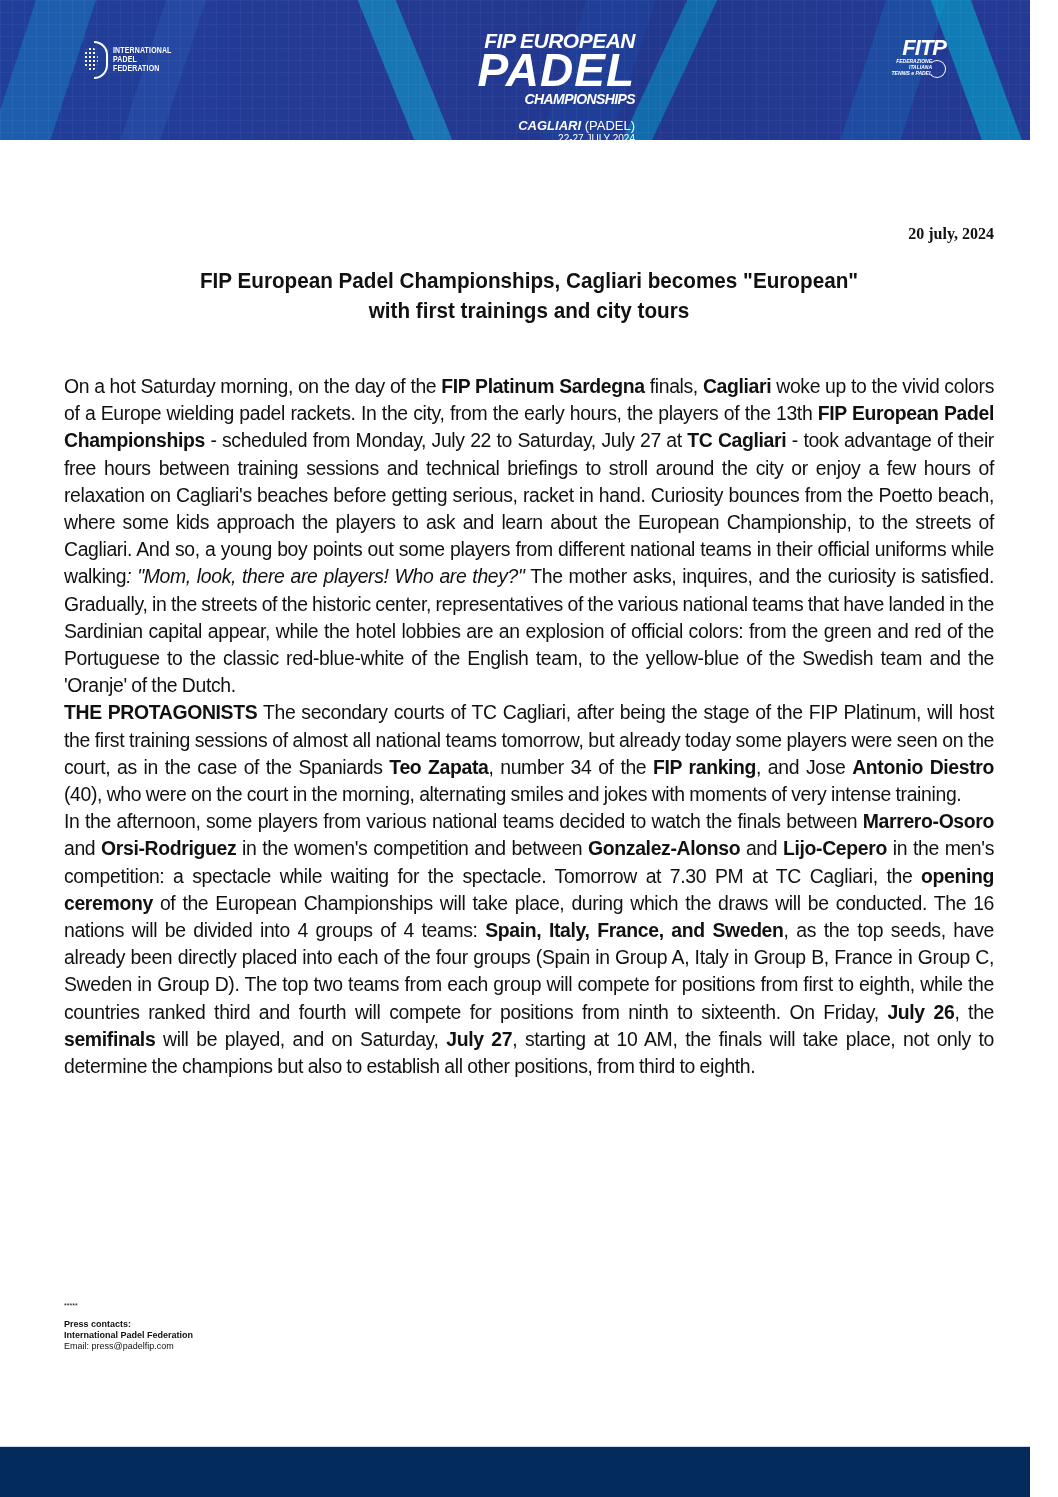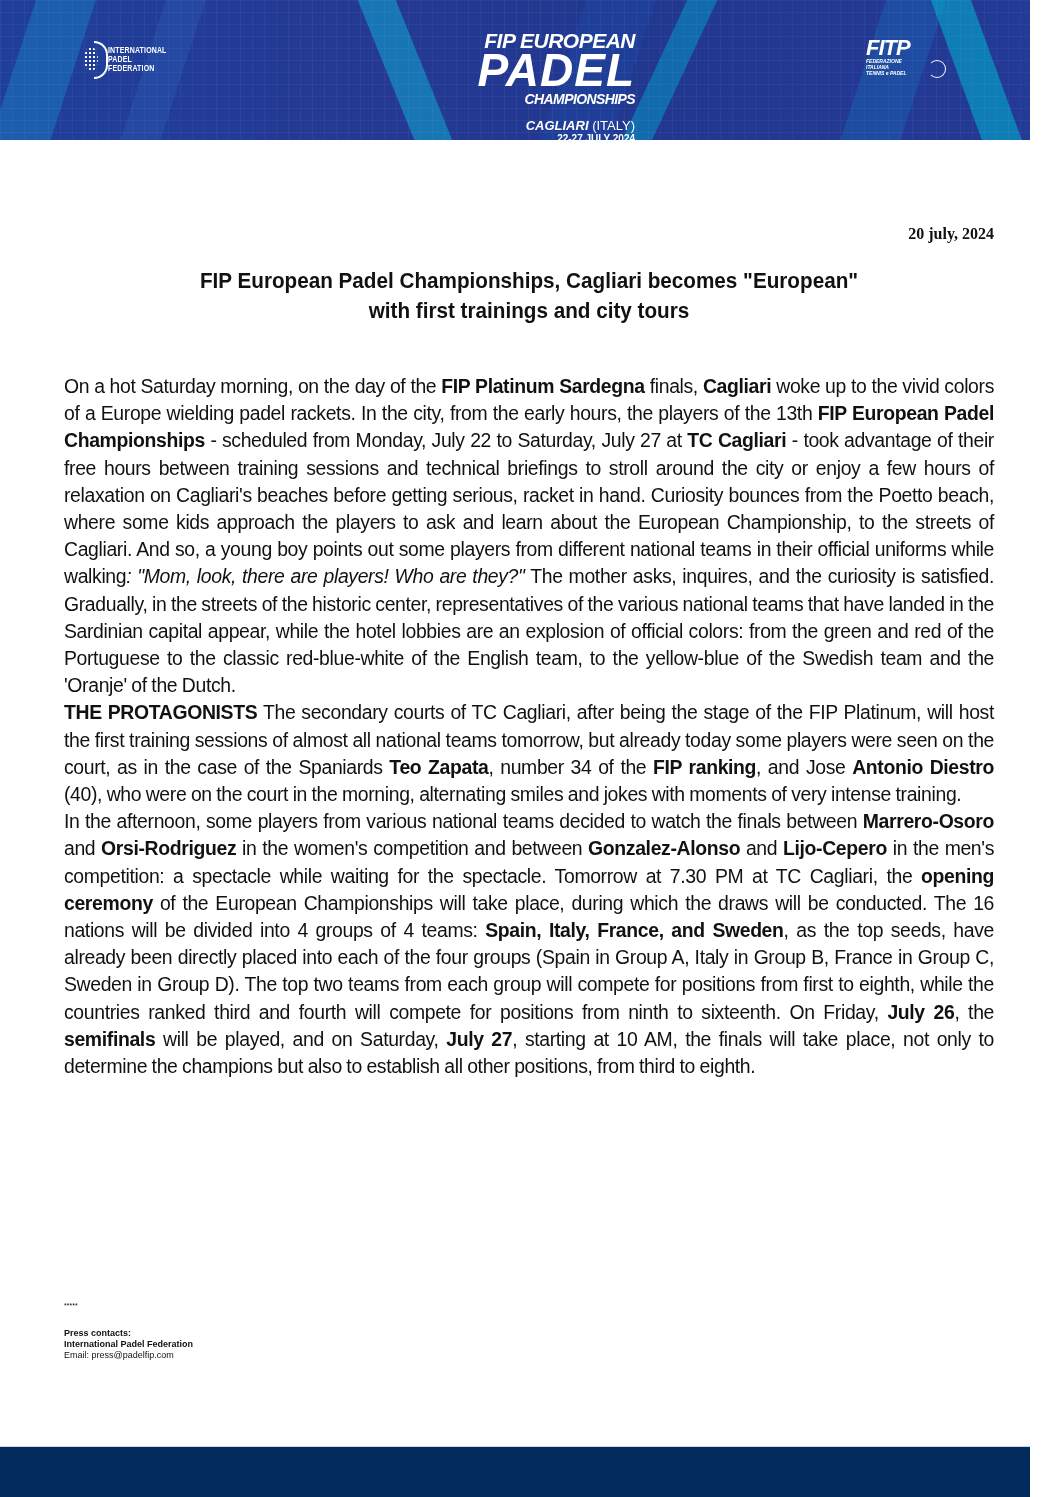--- a/index.html
+++ b/index.html
@@ -13,53 +13,53 @@
   .s2 { left: 140px; width: 40px; background: rgba(40,80,170,0.6); }
   .s3 { left: 390px; width: 38px; background: rgba(20,150,200,0.65); transform: skewX(22deg) !important; }
   .s4 { left: 560px; width: 70px; background: rgba(30,70,160,0.55); }
   .s5 { left: 650px; width: 30px; background: rgba(0,170,210,0.45); transform: skewX(-25deg) !important; }
   .s6 { left: 860px; width: 60px; background: rgba(25,100,180,0.45); }
   .s7 { left: 960px; width: 40px; background: rgba(0,180,210,0.55); transform: skewX(20deg) !important; }
   .banner .grid { position: absolute; inset: 0;
     background-image: linear-gradient(rgba(255,255,255,0.04) 1px, transparent 1px), linear-gradient(90deg, rgba(255,255,255,0.04) 1px, transparent 1px);
     background-size: 12px 12px; }
 
-  .ipf-logo { position: absolute; left: 82px; top: 41px; display: flex; align-items: center; color: #fff; }
+  .ipf-logo { position: absolute; left: 82px; top: 41px; display: flex; align-items: center; gap: 5px; color: #fff; }
   .ipf-mark { width: 26px; height: 36px; position: relative; }
   .ipf-mark .arc { position: absolute; right: 0; top: 0; width: 12px; height: 34px; border: 2px solid #fff; border-left: none; border-radius: 0 18px 18px 0; }
   .ipf-mark .dots { position: absolute; left: 2px; top: 6px; width: 14px; height: 24px;
     background-image: radial-gradient(#fff 1px, transparent 1.2px); background-size: 4px 4px; border-radius: 50%; }
   .ipf-text { font-family: "Liberation Sans", sans-serif; font-weight: bold; font-size: 8.5px; line-height: 9px; letter-spacing: 0.2px; transform: scaleX(0.82); transform-origin: left; }
 
   .event-title { position: absolute; left: 395px; top: 18px; width: 240px; text-align: right; color: #fff; font-family: "Liberation Sans", sans-serif; font-style: italic; font-weight: bold; margin-top: 12px; }
   .et-line1 { font-size: 21px; line-height: 21px; letter-spacing: -0.5px; }
   .et-line2 { font-size: 46px; line-height: 38px; letter-spacing: 1px; }
   .et-line3 { font-size: 14px; line-height: 20px; letter-spacing: -0.6px; }
   .et-city { margin-top: 10px; font-size: 13px; line-height: 14px; font-style: normal; }
   .et-city .b { font-style: italic; font-weight: bold; }
   .et-city .n { font-weight: normal; }
-  .et-dates { font-size: 10px; line-height: 12px; font-weight: bold; font-style: normal; }
+  .et-dates { font-size: 10px; line-height: 12px; font-weight: normal; font-style: normal; }
 
-  .fitp-logo { position: absolute; left: 866px; top: 38px; width: 80px; color: #fff; }
+  .fitp-logo { position: absolute; left: 866px; top: 38px; width: 80px; color: #fff; text-align: right; }
   .fitp-word { font-family: "Liberation Sans", sans-serif; font-weight: bold; font-style: italic; font-size: 22px; line-height: 20px; letter-spacing: -1px; }
   .fitp-sub { font-size: 5px; line-height: 6px; font-weight: bold; font-style: italic; margin-right: 14px; }
   .fitp-swoosh { position: absolute; right: 0; top: 22px; width: 16px; height: 16px; border: 1.5px solid #fff; border-radius: 50%; border-left-color: transparent; }
 
   
   .doc-date { position: absolute; right: 64px; top: 225px; font-family: "Liberation Serif", serif; font-weight: bold; font-size: 16px; }
   .doc-title { position: absolute; left: 64px; width: 930px; top: 266px; text-align: center; font-family: "Liberation Sans", sans-serif; font-weight: bold; font-size: 22px; line-height: 30px; transform: scaleX(0.94); transform-origin: center; }
   .doc-body { position: absolute; left: 64px; top: 373px; width: 930px; font-size: 19.4px; line-height: 27.2px; text-align: justify; letter-spacing: -0.35px; word-spacing: -0.5px; }
   .doc-body p { margin: 0; }
   .doc-body p.gap { }
   .doc-body b { font-weight: bold; }
   .doc-body i { font-style: italic; }
 
   .footer-block { position: absolute; left: 64px; top: 1300px; font-size: 9px; line-height: 11px; }
   .footer-block .stars { font-size: 7px; letter-spacing: 0; }
-  .footer-block .contacts { margin-top: 17px; font-weight: bold; }
+  .footer-block .contacts { margin-top: 8px; font-weight: bold; }
   .footer-block a { color: #111; }
 
   .bottom-bar { position: absolute; left: 0; top: 1446px; width: 1030px; height: 51px; background: #032b5c; border-top: 1px solid #c8d8ee; }
 </style>
 </head>
 <body>
 
 <div class="banner">
   <div class="stripe s1"></div>
   <div class="stripe s2"></div>
@@ -81,21 +81,21 @@
       <div>FEDERATION</div>
     </div>
   </div>
 
   <div class="event-title">
     <div class="et-line1">FIP EUROPEAN</div>
     <div class="et-line2">PADEL</div>
     <div class="et-line3">CHAMPIONSHIPS</div>
     <div class="et-city">
       <span class="b">CAGLIARI</span>
-      <span class="n">(ITALY)</span>
+      <span class="n">(PADEL)</span>
     </div>
     <div class="et-dates">22-27 JULY 2024</div>
   </div>
 
   <div class="fitp-logo">
     <div class="fitp-word">FITP</div>
     <div class="fitp-sub">FEDERAZIONE</div>
     <div class="fitp-sub">ITALIANA</div>
     <div class="fitp-sub">TENNIS e PADEL</div>
     <div class="fitp-swoosh"></div>

